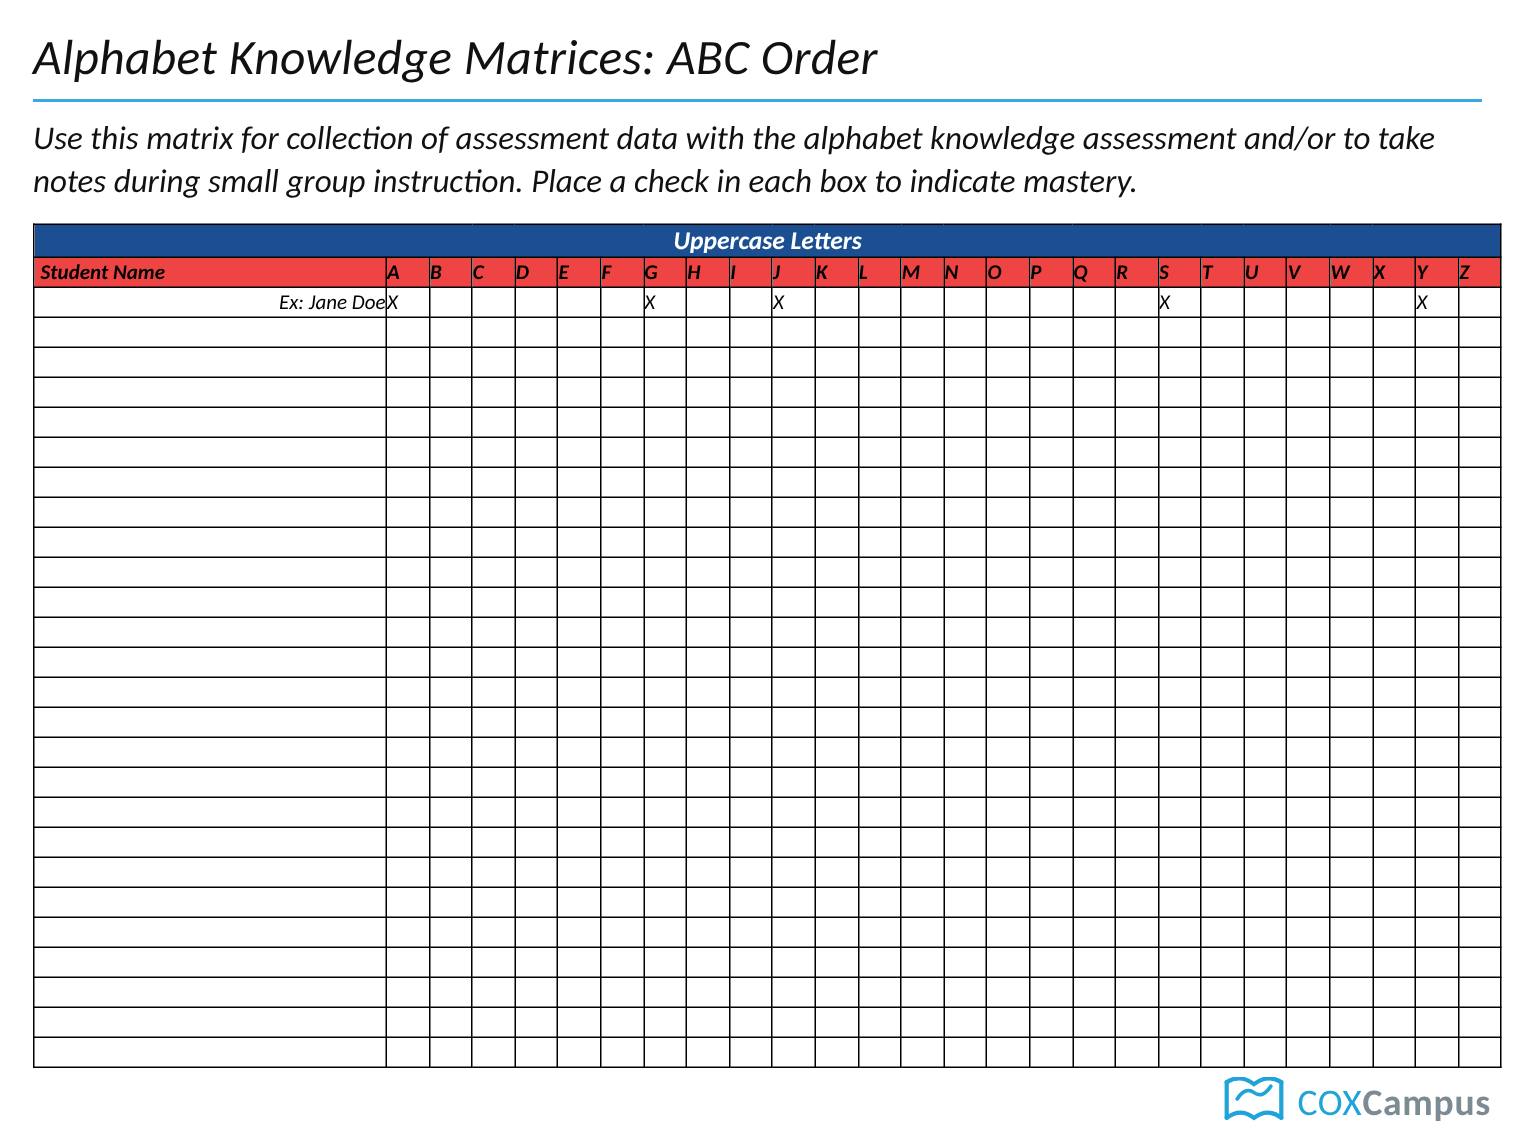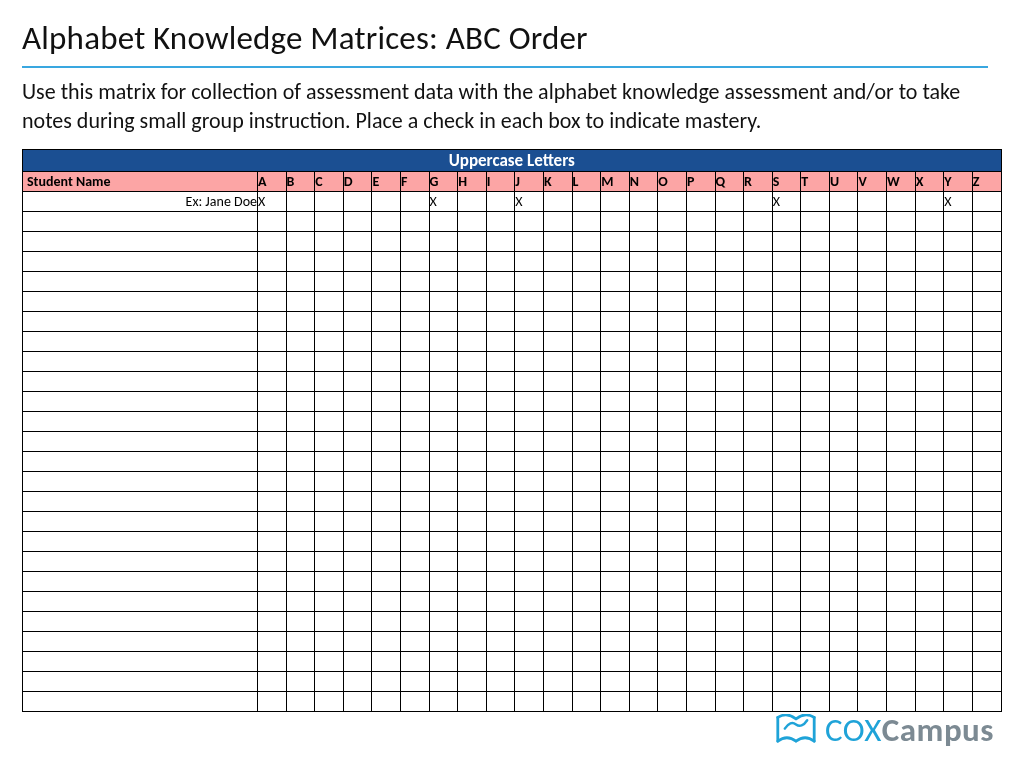--- a/index.html
+++ b/index.html
@@ -7,20 +7,21 @@
   body {
     width: 1024px;
     height: 764px;
     font-family: "Segoe UI", Calibri, "Helvetica Neue", Arial, sans-serif;
     background: #fff;
     color: #000;
     position: relative;
   }
   .page {
     padding: 18px 36px 10px 22px;
+    font-style: italic;
   }
   .title {
     font-size: 33px;
     font-weight: 400;
     color: #111;
     margin: 0 0 4px 0;
     letter-spacing: .2px;
   }
   .rule {
     border: none;
@@ -51,21 +52,21 @@
   th.banner {
     background: #1b4f92;
     color: #fff;
     font-weight: 700;
     font-size: 17px;
     padding: 2px 0 3px 0;
     text-align: center;
     border:1px solid #000;
   }
   th.colhead {
-    background: #fca5a5;
+    background: #ef4444;
     font-weight: 700;
     font-size: 14px;
     text-align: left;
     padding: 1px 0 1px 3px;
     height: 20px;
     line-height: 18px;
     margin-top: 40px;
   }
   th.colhead.name { padding-left:4px; }
   td.name-cell {
@@ -88,21 +89,21 @@
     right: 30px;
     bottom: 14px;
     display: flex;
     align-items: center;
     gap: 8px;
   }
   .footer-logo .book {
     width: 42px; height: 32px;
   }
   .footer-logo .brand {
-    font-size: 33px;
+    font-size: 25px;
     letter-spacing: .5px;
   }
   .footer-logo .brand .cox {
     color: #1fa3d8;
     font-weight: 300;
   }
   .footer-logo .brand .campus {
     color: #7c8a93;
     font-weight: 600;
   }

